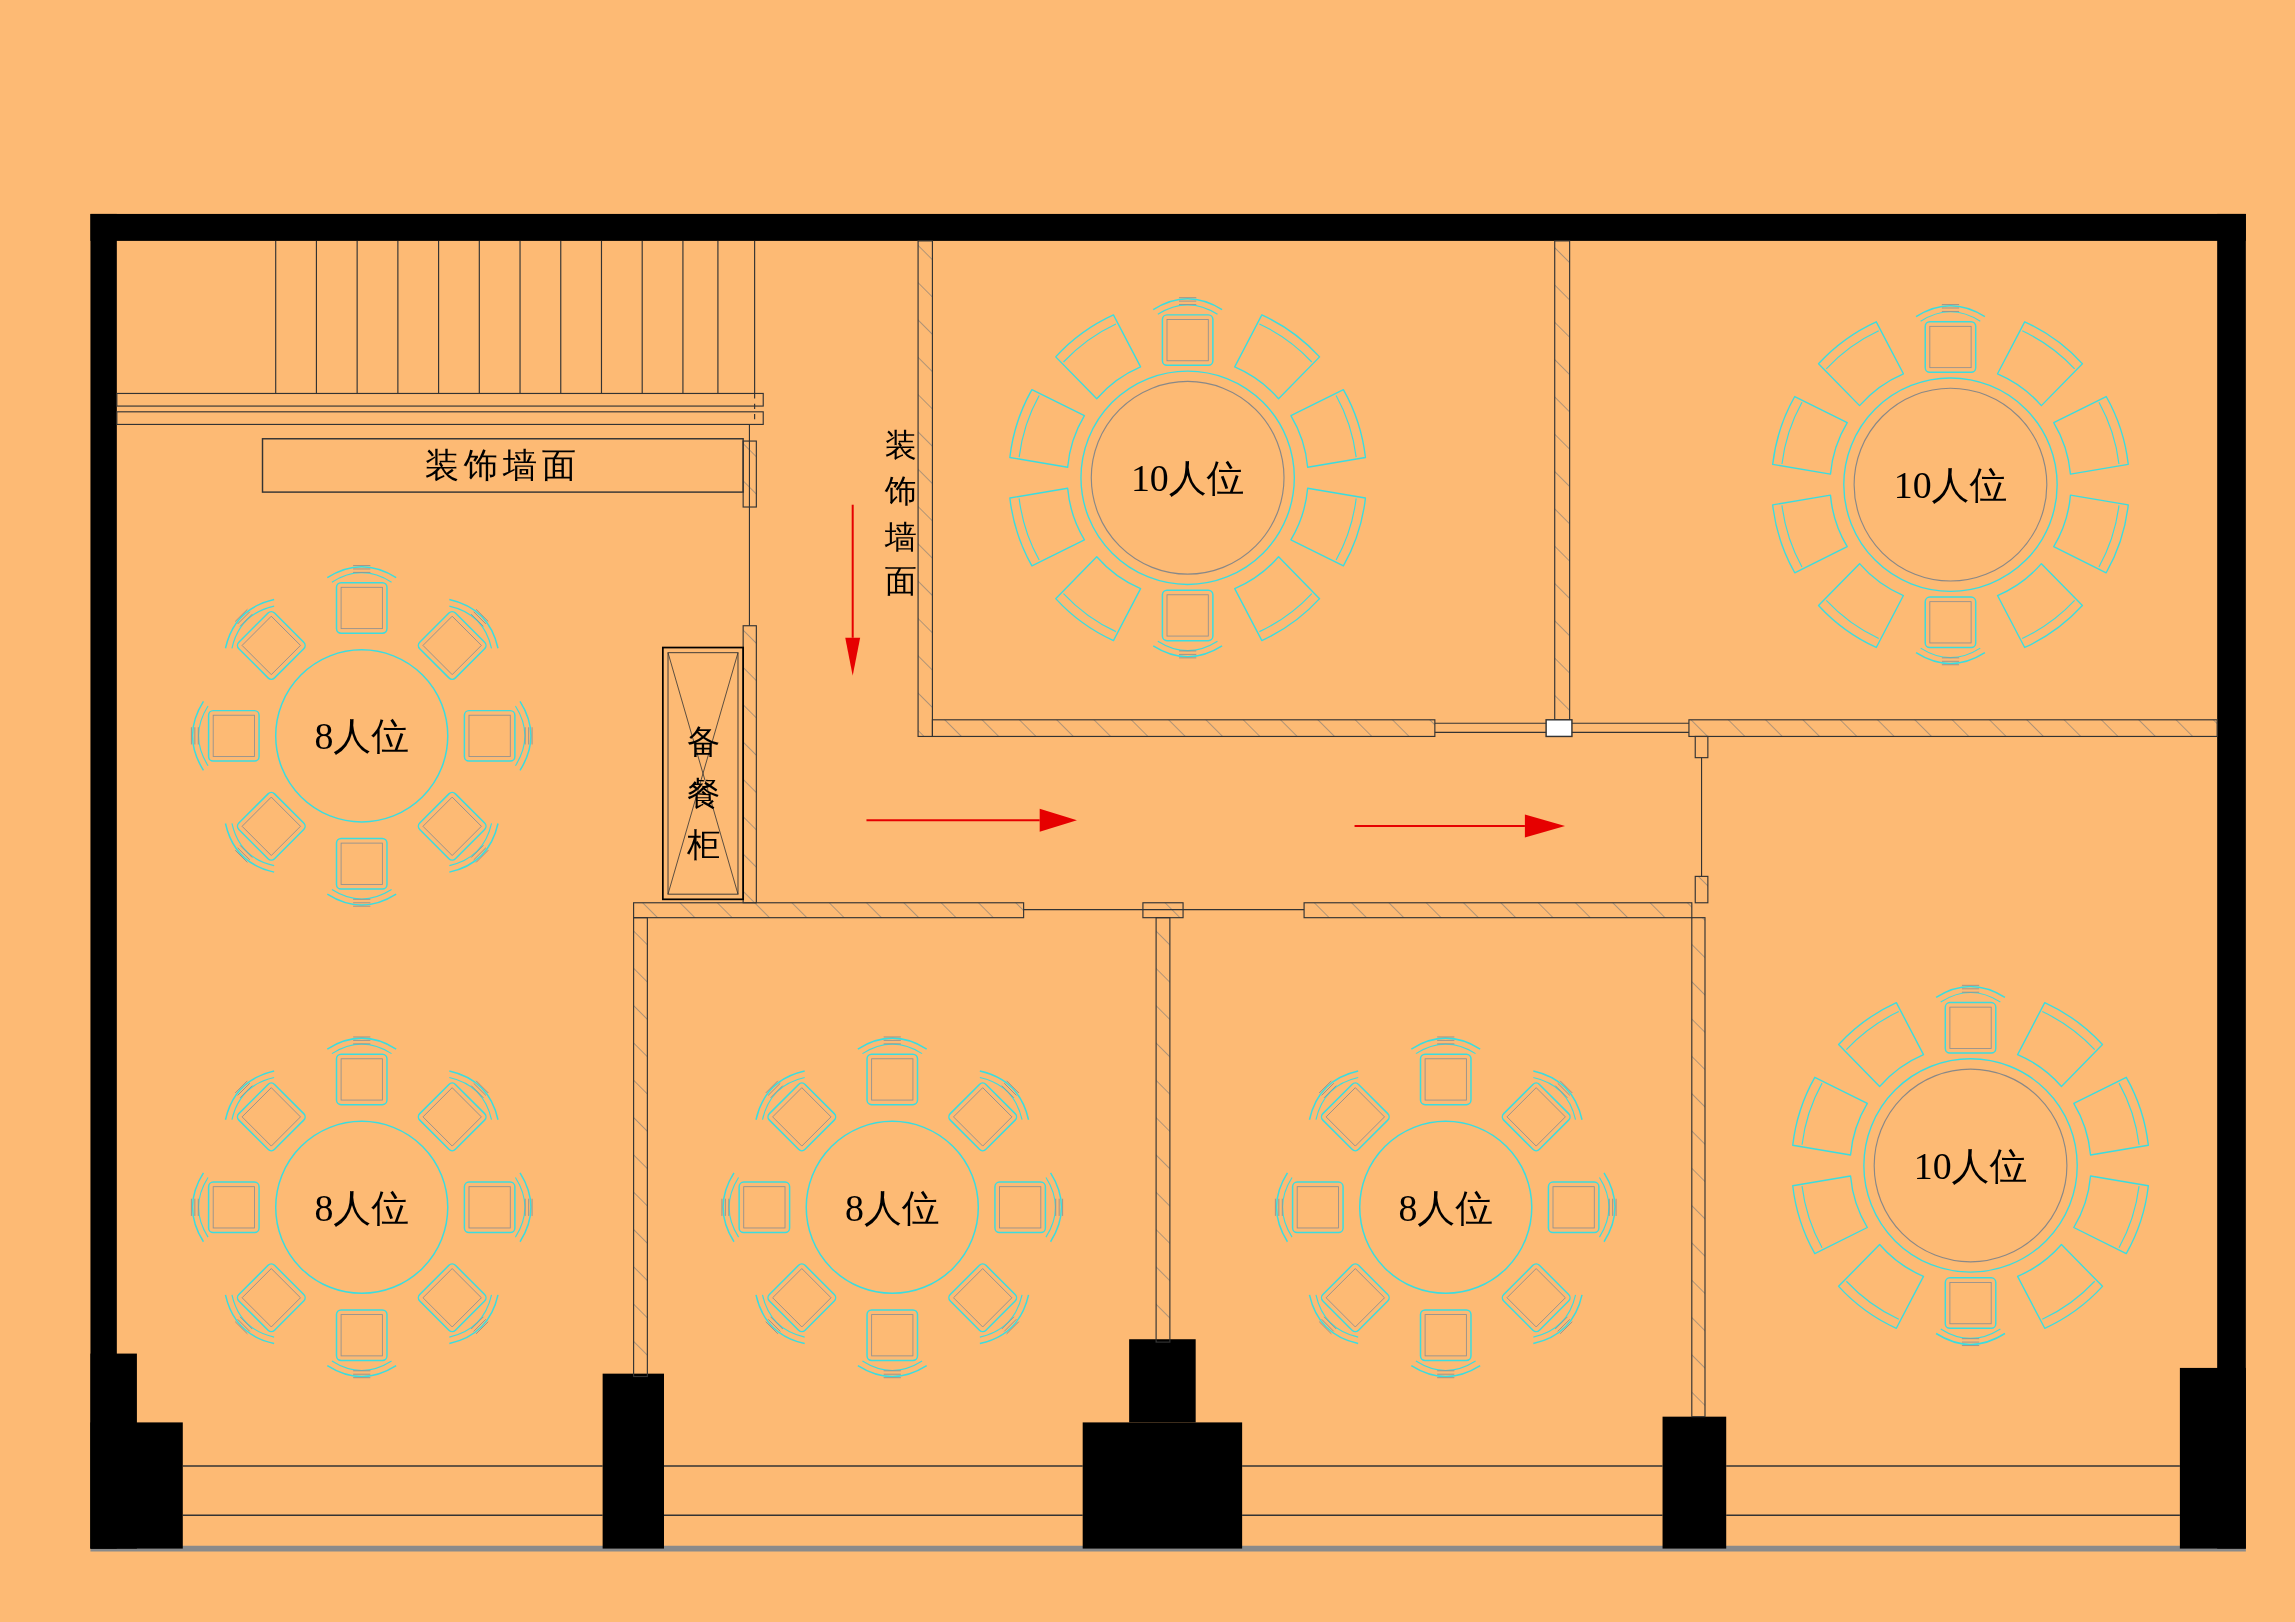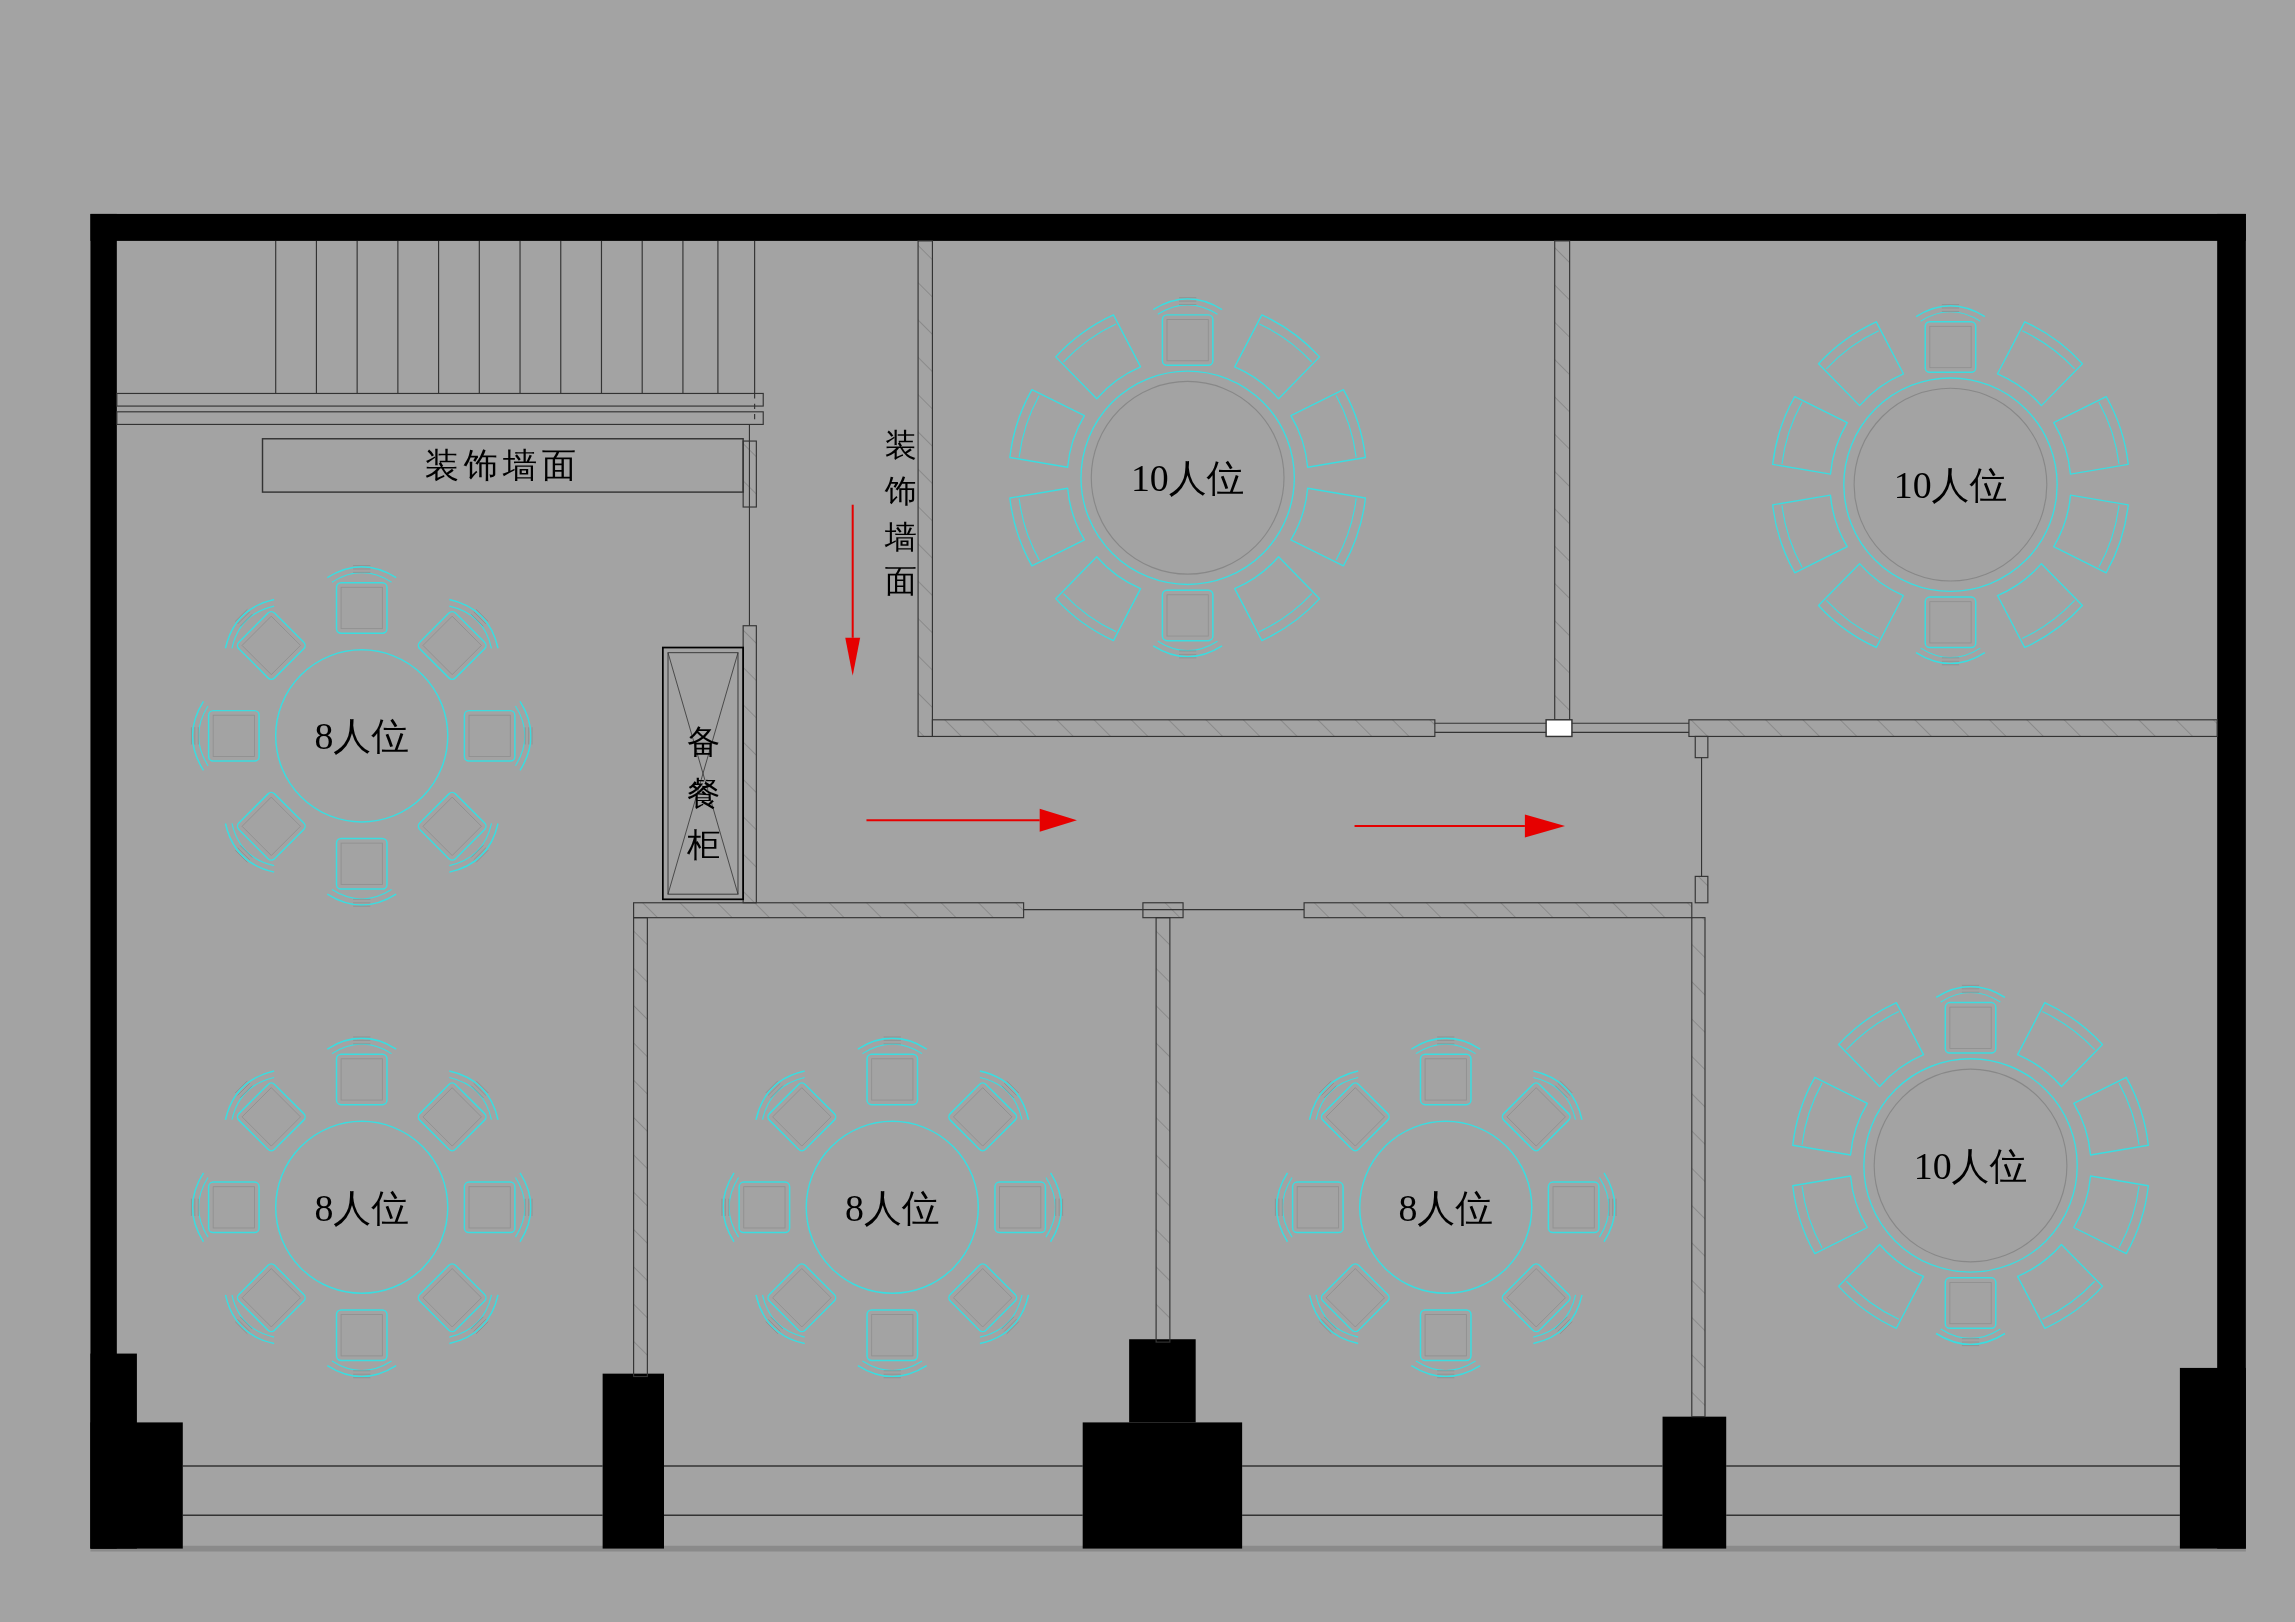--- a/index.html
+++ b/index.html
@@ -1,16 +1,16 @@
 <!DOCTYPE html>
 <html style="font-size:9.2px"><head>
 <meta charset="utf-8">
 <style>
   html,body{margin:0;padding:0;background:#ffffff;}
-  .plan-wrap{width:100vw;height:100vh;display:flex;align-items:center;justify-content:center;background:#a3a3a3;}
+  .plan-wrap{width:100vw;height:100vh;display:flex;align-items:center;justify-content:center;background:#fdba74;}
   svg{display:block;width:100%;height:100%;}
   text{font-family:"Liberation Serif","DejaVu Serif",serif;fill:#000;}
 </style>
 </head>
 <body>
 
 <div class="plan-wrap">
   <svg id="plan" viewBox="0 0 4000 2828" preserveAspectRatio="xMidYMid meet">
     <defs>
       <pattern id="hatch" width="46" height="46" patternUnits="userSpaceOnUse" patternTransform="rotate(-45)">

